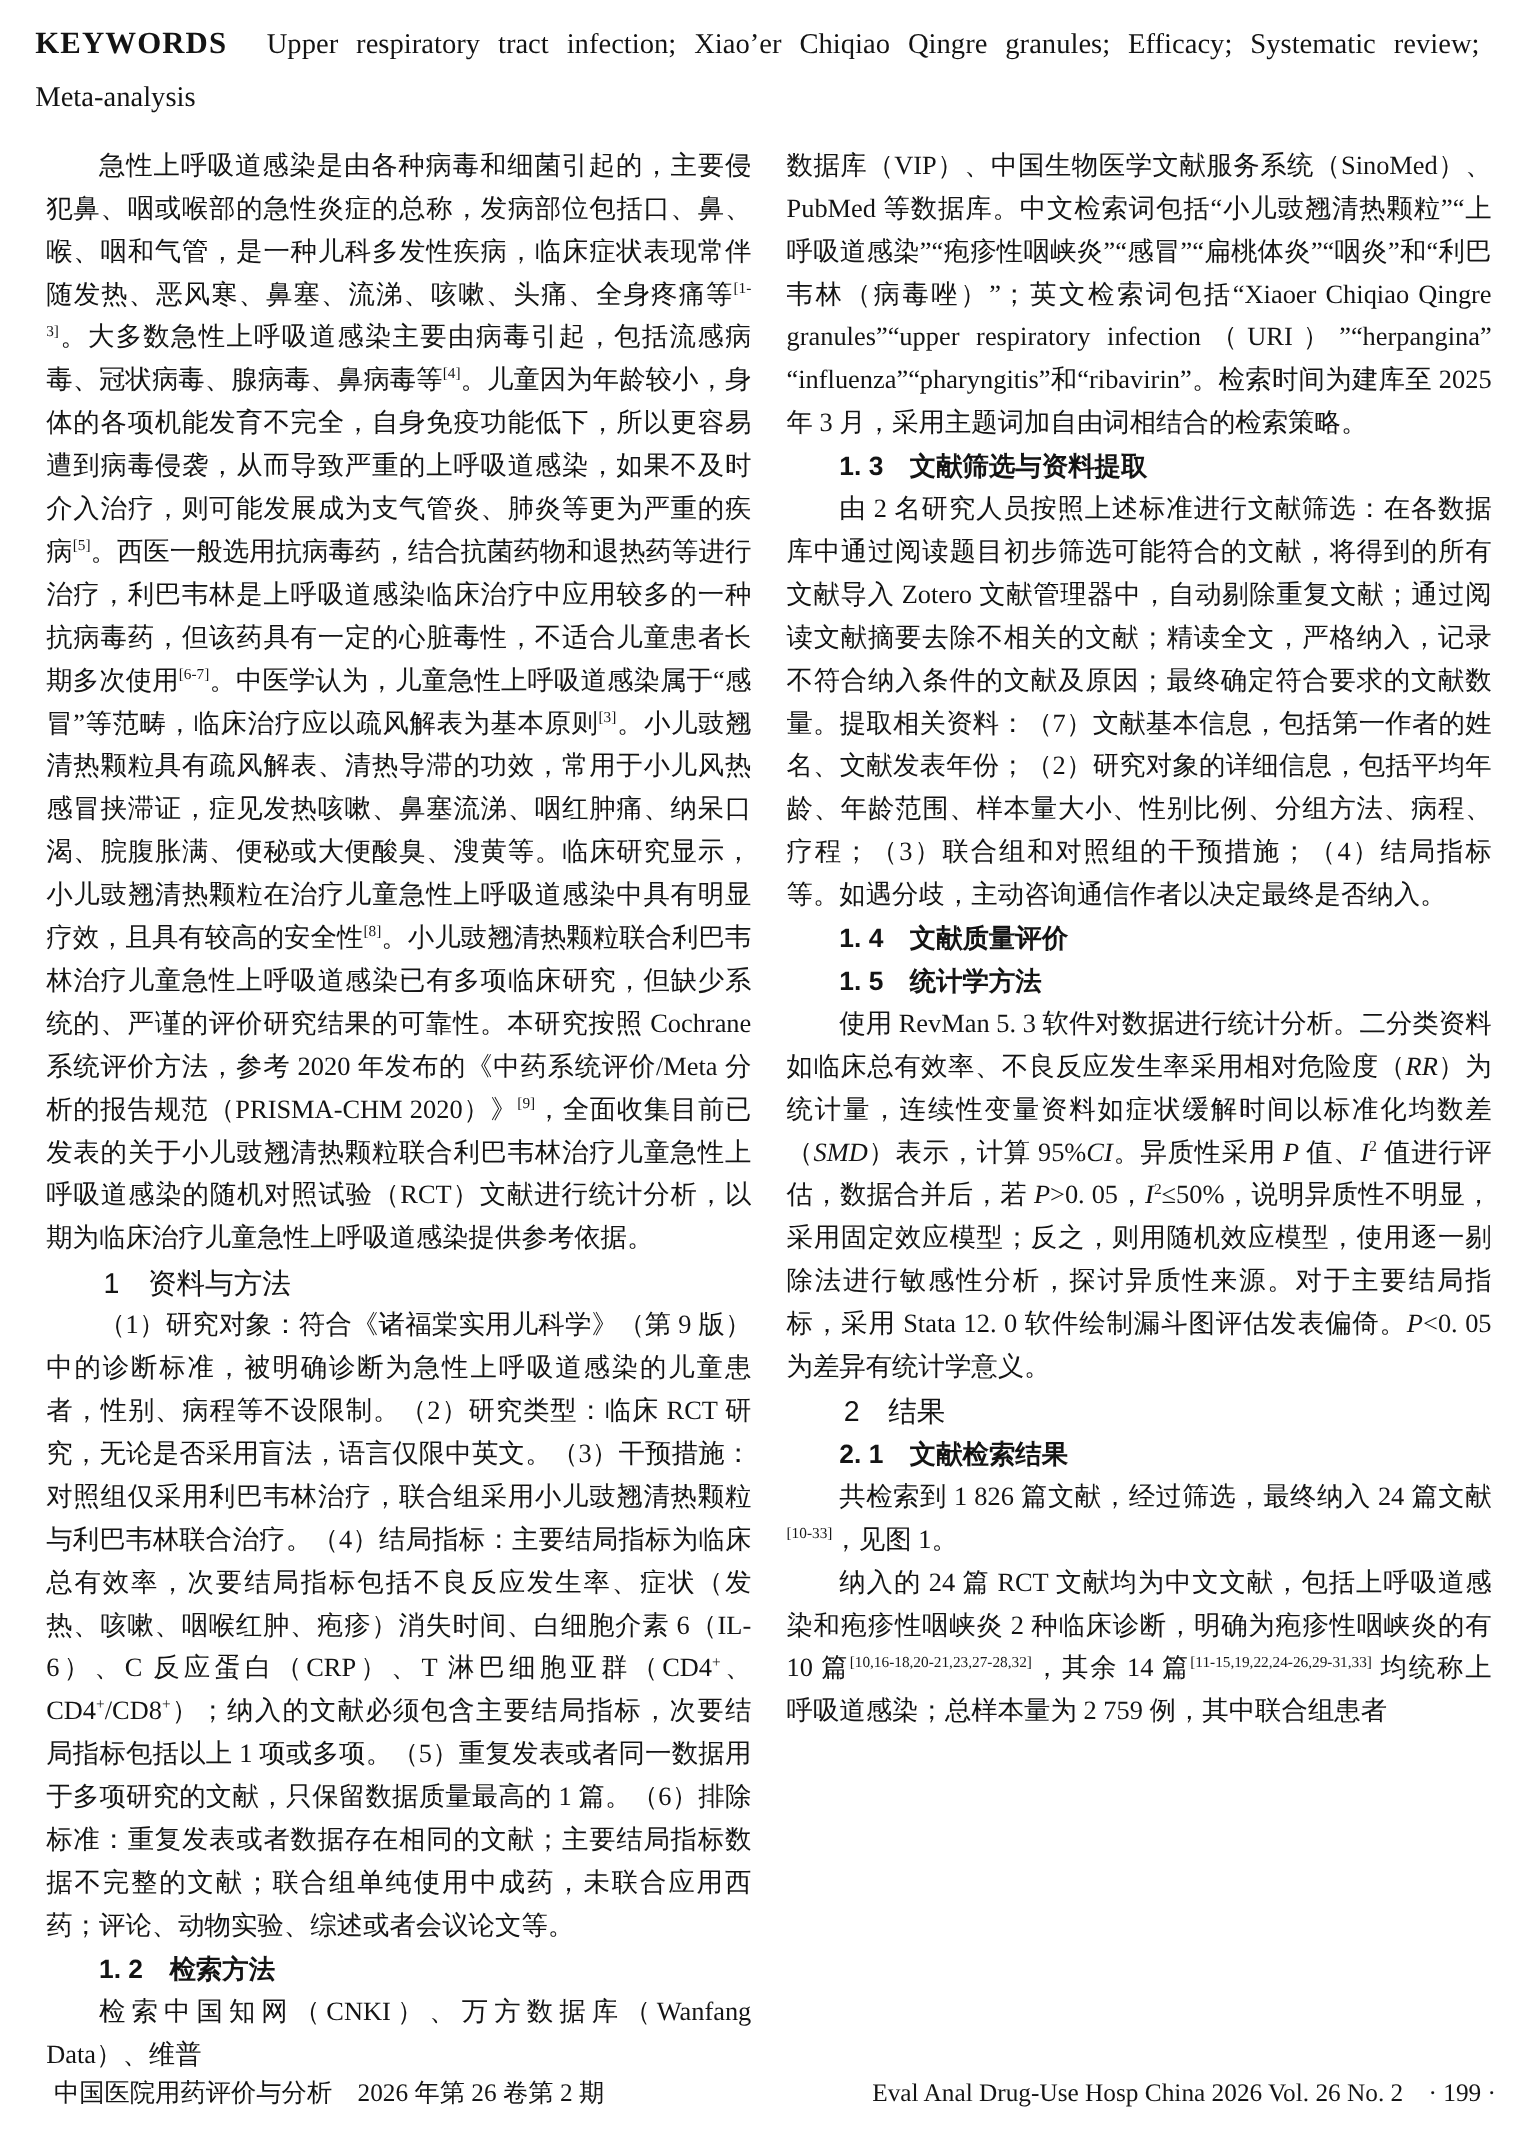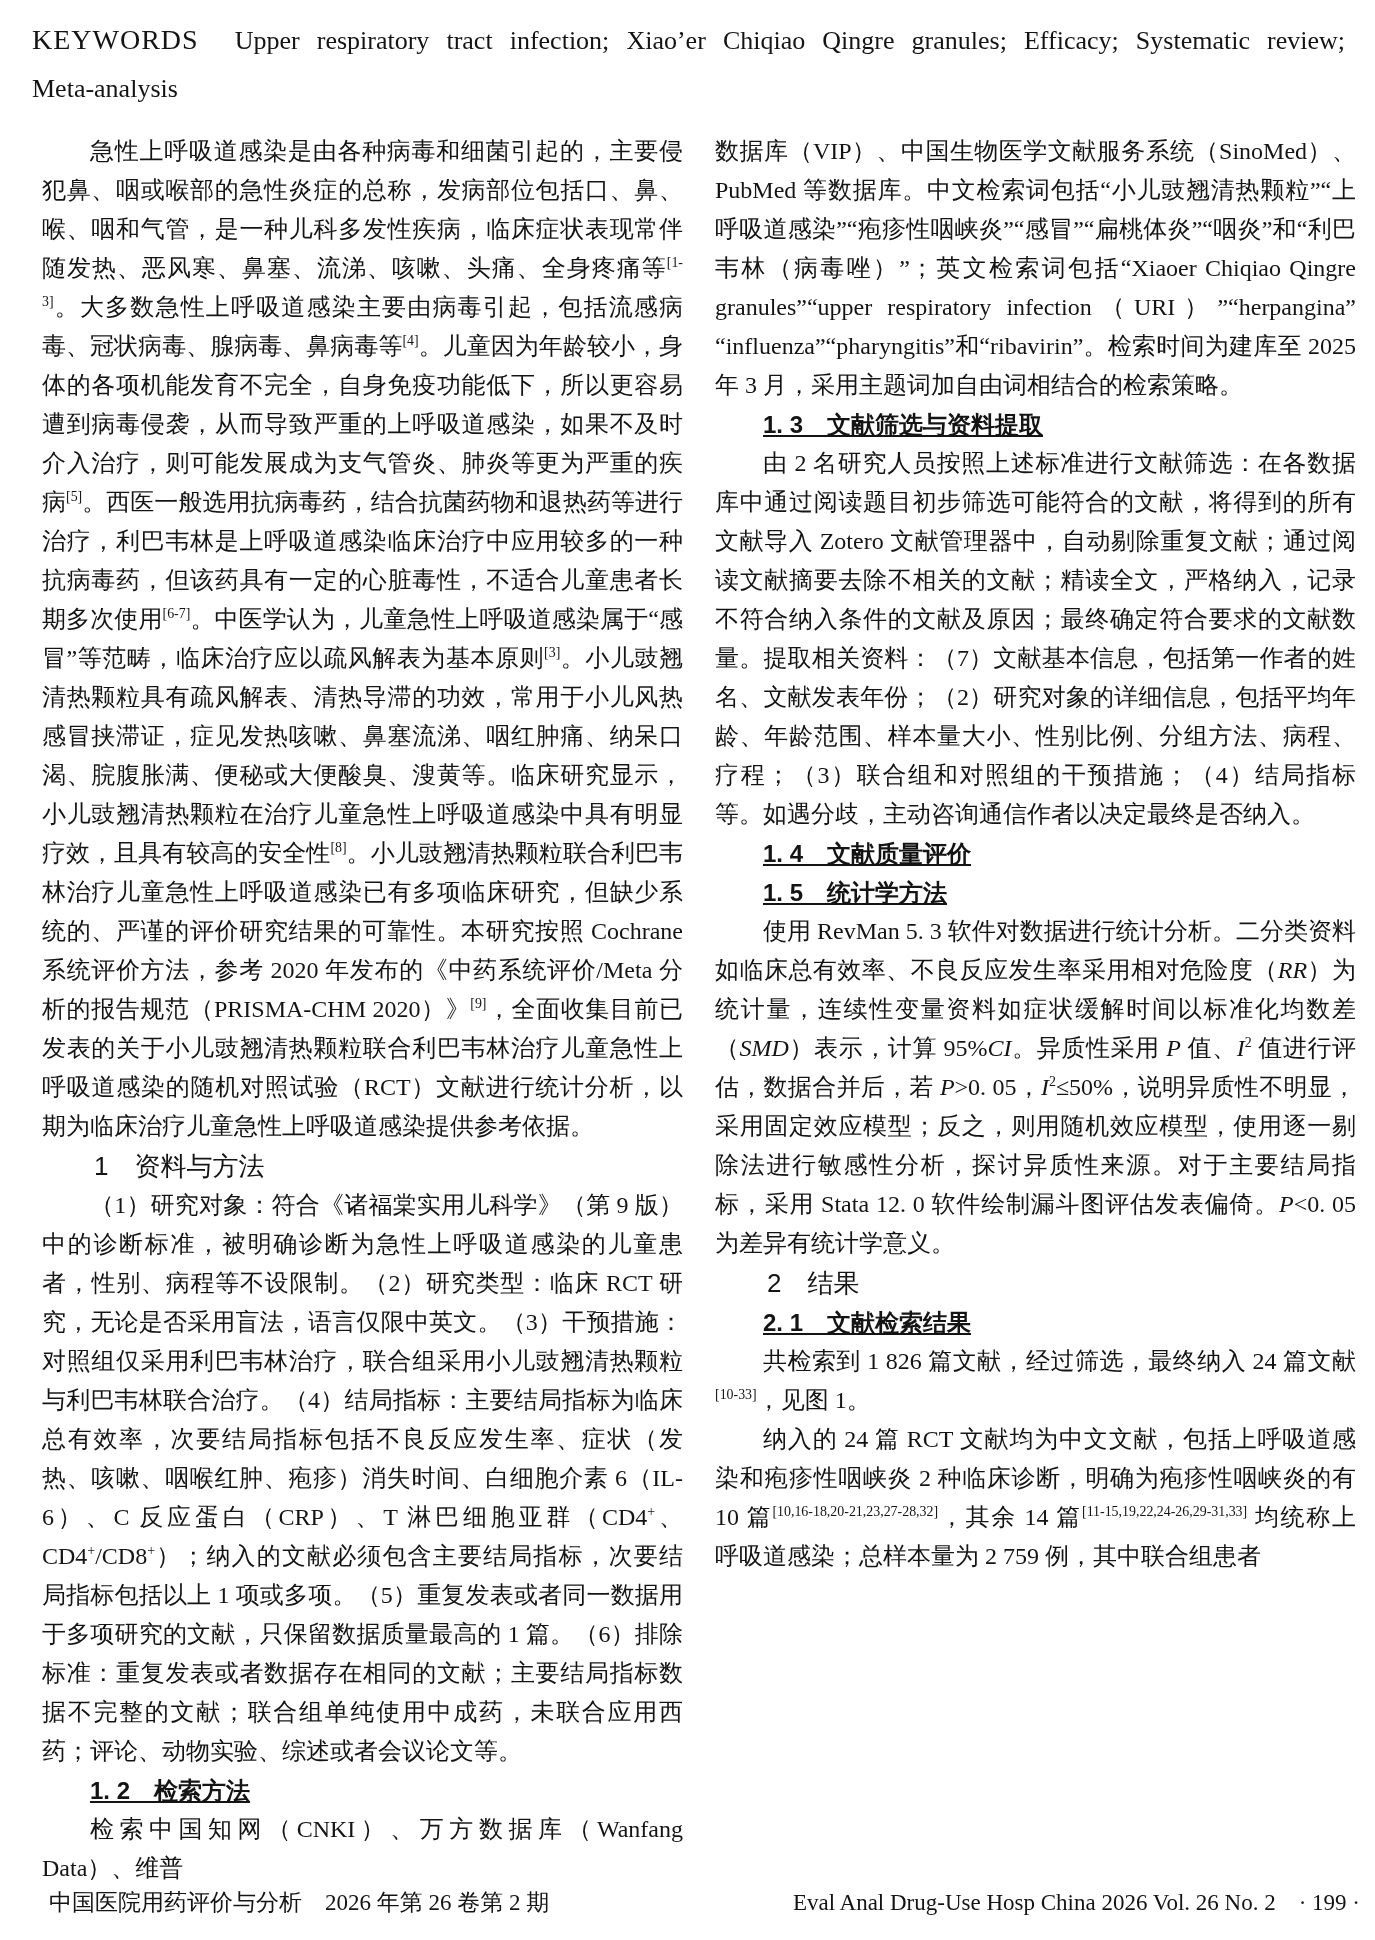--- a/index.html
+++ b/index.html
@@ -15,21 +15,21 @@
   .keywords {
     position: absolute;
     left: 32px;
     top: 16px;
     width: 1313px;
     font-size: 26px;
     line-height: 48px;
     text-align: justify;
   }
   .kw-label {
-    font-weight: 400;
+    font-weight: 700;
     font-size: 28px;
     letter-spacing: 1px;
     margin-right: 36px;
   }
   .kw-text { word-spacing: 7px; }
   .columns {
     position: absolute;
     left: 42px;
     top: 132px;
     width: 1315px;
@@ -52,21 +52,20 @@
     margin: 0;
     text-indent: 0;
   }
   .h2 {
     font-family: "Liberation Sans", "DejaVu Sans", sans-serif;
     font-weight: 700;
     font-size: 24px;
     line-height: 39px;
     margin: 0;
     text-indent: 0;
-    text-decoration: underline;
   }
   sup {
     font-size: 0.58em;
     line-height: 0;
     vertical-align: super;
     letter-spacing: 0;
   }
   i { font-style: italic; }
   .footer {
     position: absolute;

